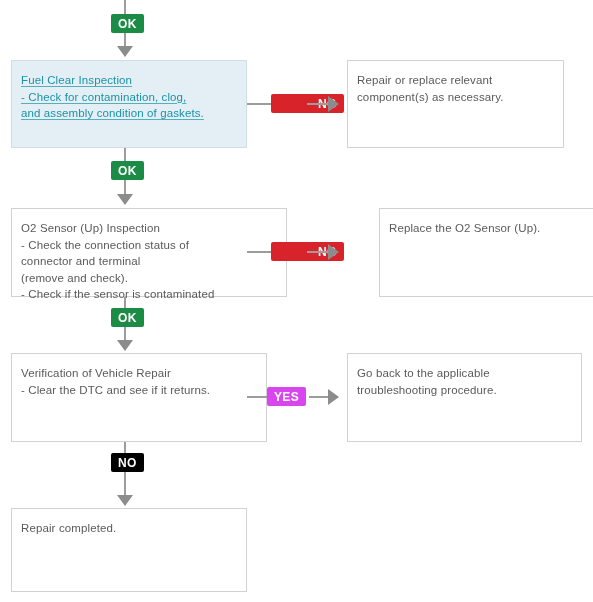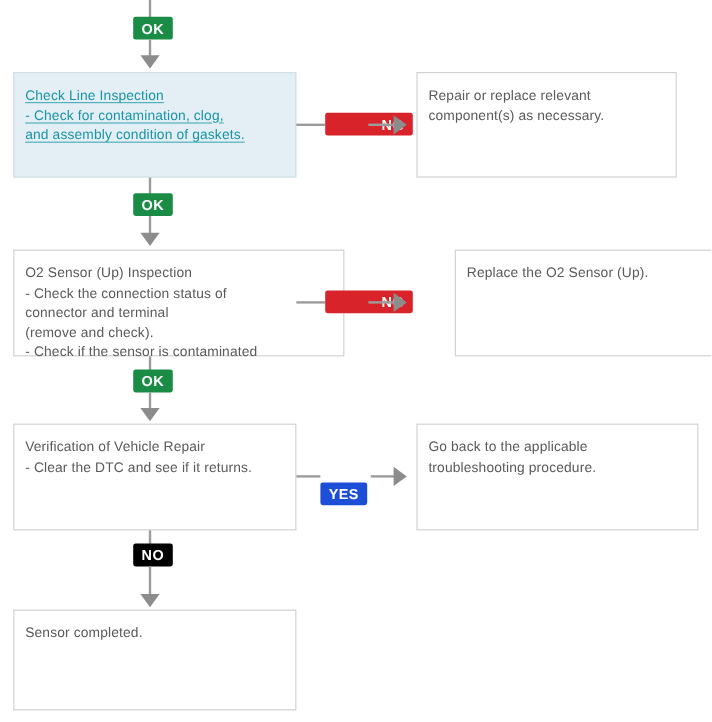--- a/index.html
+++ b/index.html
@@ -85,35 +85,35 @@
     padding: 0 7px;
     min-width: 28px;
     font-size: 12px;
     font-weight: bold;
     color: #ffffff;
     letter-spacing: 0.03em;
     border-radius: 2px;
   }
   .badge.ok   { background: #1a8c46; }
   .badge.ng   { background: #d8232a; padding-left: 47px; }
-  .badge.yes  { background: #1d4ed8; margin-top: 15px; }
+  .badge.yes  { background: #d946ef; }
   .badge.no   { background: #000000; text-align: right; }
 </style>
 </head>
 <body>
 
 <div id="flow-root">
 
   <div class="vline" style="left:124px; top:0px; height:22px;"></div>
   <div class="badge ok" style="left:111px; top:14px;">OK</div>
   <div class="vline" style="left:124px; top:33px; height:15px;"></div>
   <div class="arrow-down" style="left:117px; top:46px;"></div>
 
   <div class="node highlight" style="left:11px; top:60px; width:236px; height:88px;">
-    <span class="line">Check Line Inspection</span>
+    <span class="line">Fuel Clear Inspection</span>
     <span class="line">- Check for contamination, clog,</span>
     <span class="line">and assembly condition of gaskets.</span>
   </div>
 
   <div class="hline" style="left:247px; top:103px; width:24px;"></div>
   <div class="badge ng" style="left:271px; top:94px;">NG</div>
   <div class="hline" style="left:307px; top:103px; width:23px;"></div>
   <div class="arrow-right" style="left:328px; top:96px;"></div>
 
   <div class="node" style="left:347px; top:60px; width:217px; height:88px;">
@@ -141,37 +141,37 @@
 
   <div class="node" style="left:347px; top:208px; width:235px; height:89px;margin-left:32px;">
     <span class="line">Replace the O2 Sensor (Up).</span>
   </div>
 
   <div class="vline" style="left:124px; top:297px; height:13px;"></div>
   <div class="badge ok" style="left:111px; top:308px;">OK</div>
   <div class="vline" style="left:124px; top:327px; height:15px;"></div>
   <div class="arrow-down" style="left:117px; top:340px;"></div>
 
-  <div class="node" style="left:11px; top:353px; width:236px; height:89px;">
+  <div class="node" style="left:11px; top:353px; width:256px; height:89px;">
     <span class="line">Verification of Vehicle Repair</span>
     <span class="line">- Clear the DTC and see if it returns.</span>
   </div>
 
   <div class="hline" style="left:247px; top:396px; width:20px;"></div>
   <div class="badge yes" style="left:267px; top:387px;">YES</div>
   <div class="hline" style="left:309px; top:396px; width:21px;"></div>
   <div class="arrow-right" style="left:328px; top:389px;"></div>
 
   <div class="node" style="left:347px; top:353px; width:235px; height:89px;">
     <span class="line">Go back to the applicable</span>
     <span class="line">troubleshooting procedure.</span>
   </div>
 
   <div class="vline" style="left:124px; top:442px; height:12px;"></div>
   <div class="badge no" style="left:111px; top:453px;">NO</div>
   <div class="vline" style="left:124px; top:472px; height:24px;"></div>
   <div class="arrow-down" style="left:117px; top:495px;"></div>
 
   <div class="node" style="left:11px; top:508px; width:236px; height:84px;">
-    <span class="line">Sensor completed.</span>
+    <span class="line">Repair completed.</span>
   </div>
 
 </div>
 
 </body></html>

